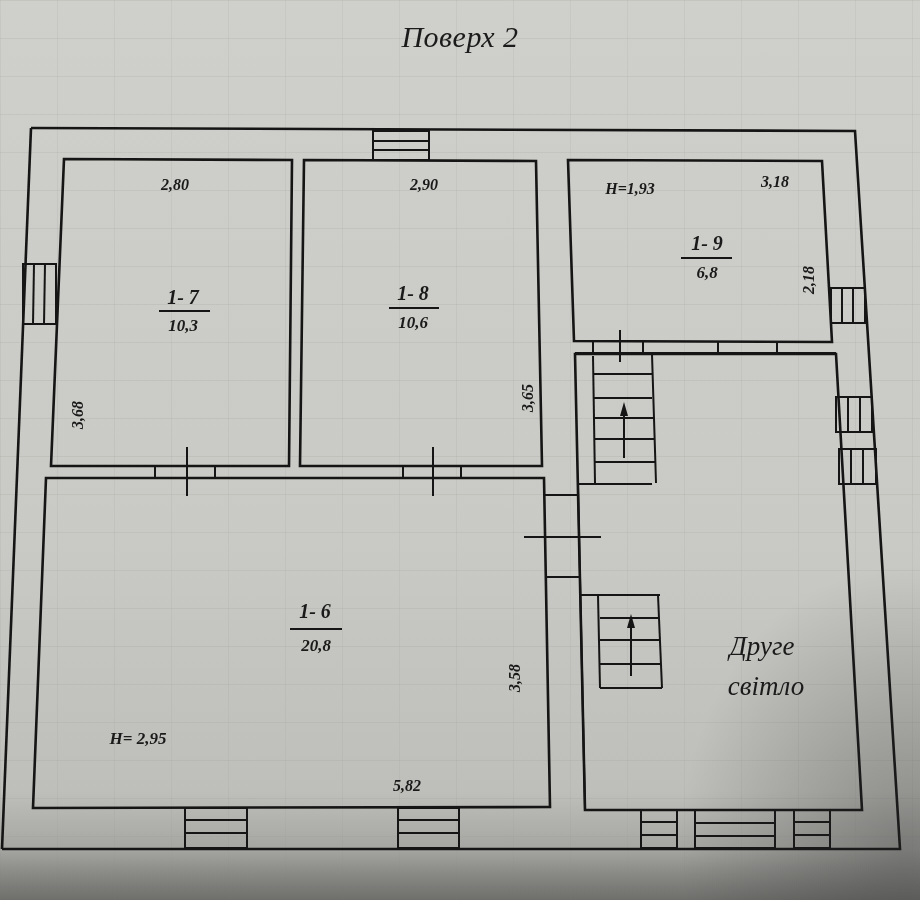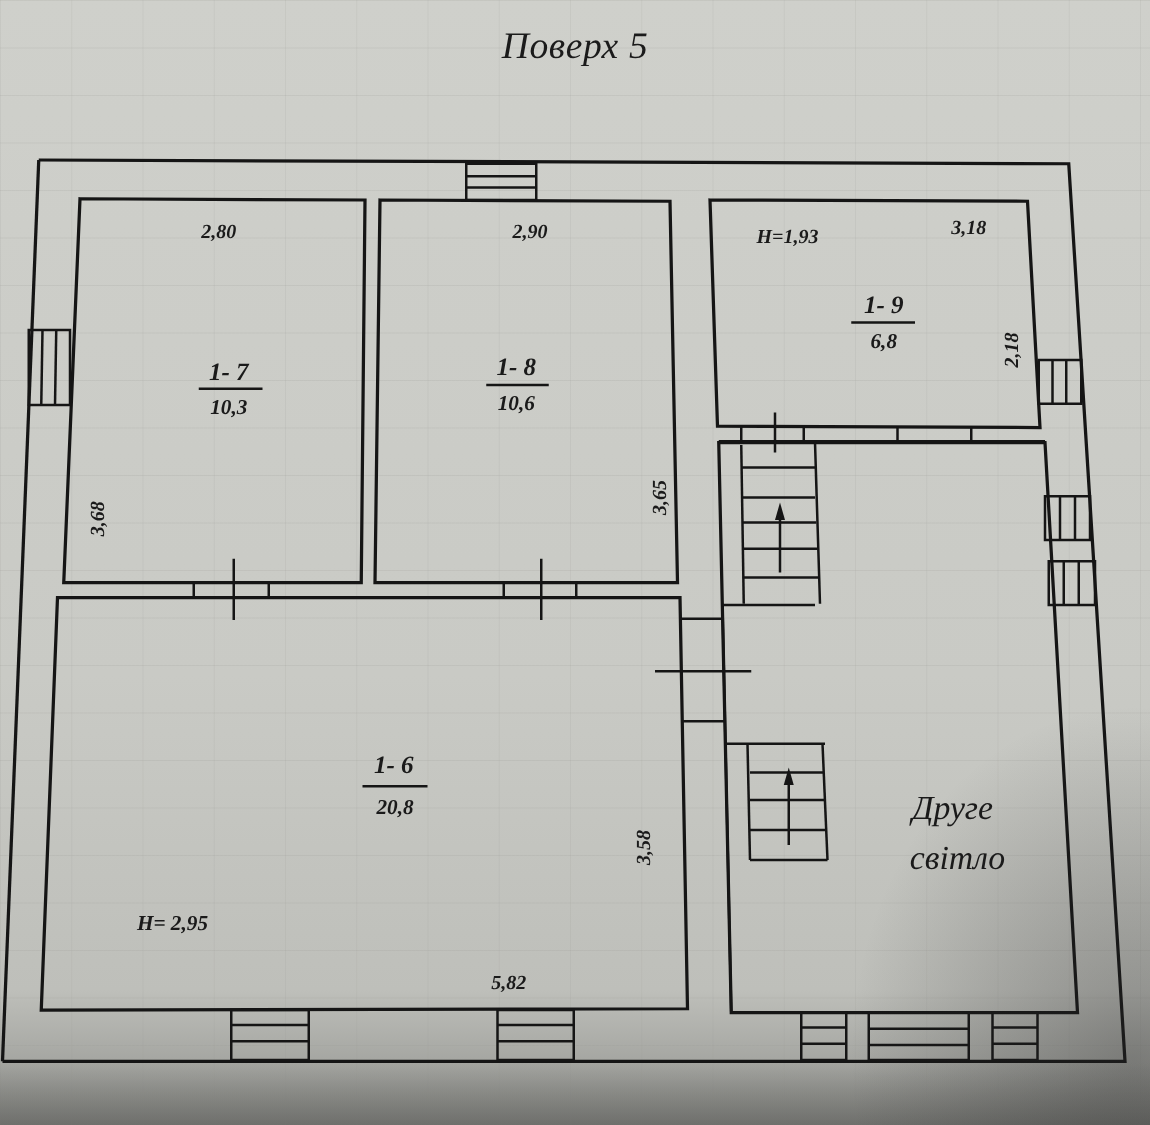--- a/index.html
+++ b/index.html
@@ -37,21 +37,21 @@
     .thin { stroke: #151515; stroke-width: 2; fill: none; }
     .lbl { font-family: "Liberation Serif", serif; font-style: italic; font-weight: bold; fill: #1a1a1a; }
     .ital { font-family: "Liberation Serif", serif; font-style: italic; fill: #1a1a1a; }
     .frac { stroke: #151515; stroke-width: 2; }
   </style>
 </head>
 <body>
 
 <div class="grid-bg"></div>
 
-<div class="title">Поверх 5</div>
+<div class="title">Поверх 2</div>
 
 <svg width="920" height="900" viewBox="0 0 920 900">
 
   <g>
     <path class="wall" d="M31,128 L855,131 L900,849 L2,849"></path>
     <path class="wall" d="M31,128 L2,849"></path>
   </g>
 
   <g>
     <path class="wall" d="M64,159 L292,160 L289,466 L51,466 Z"></path>

